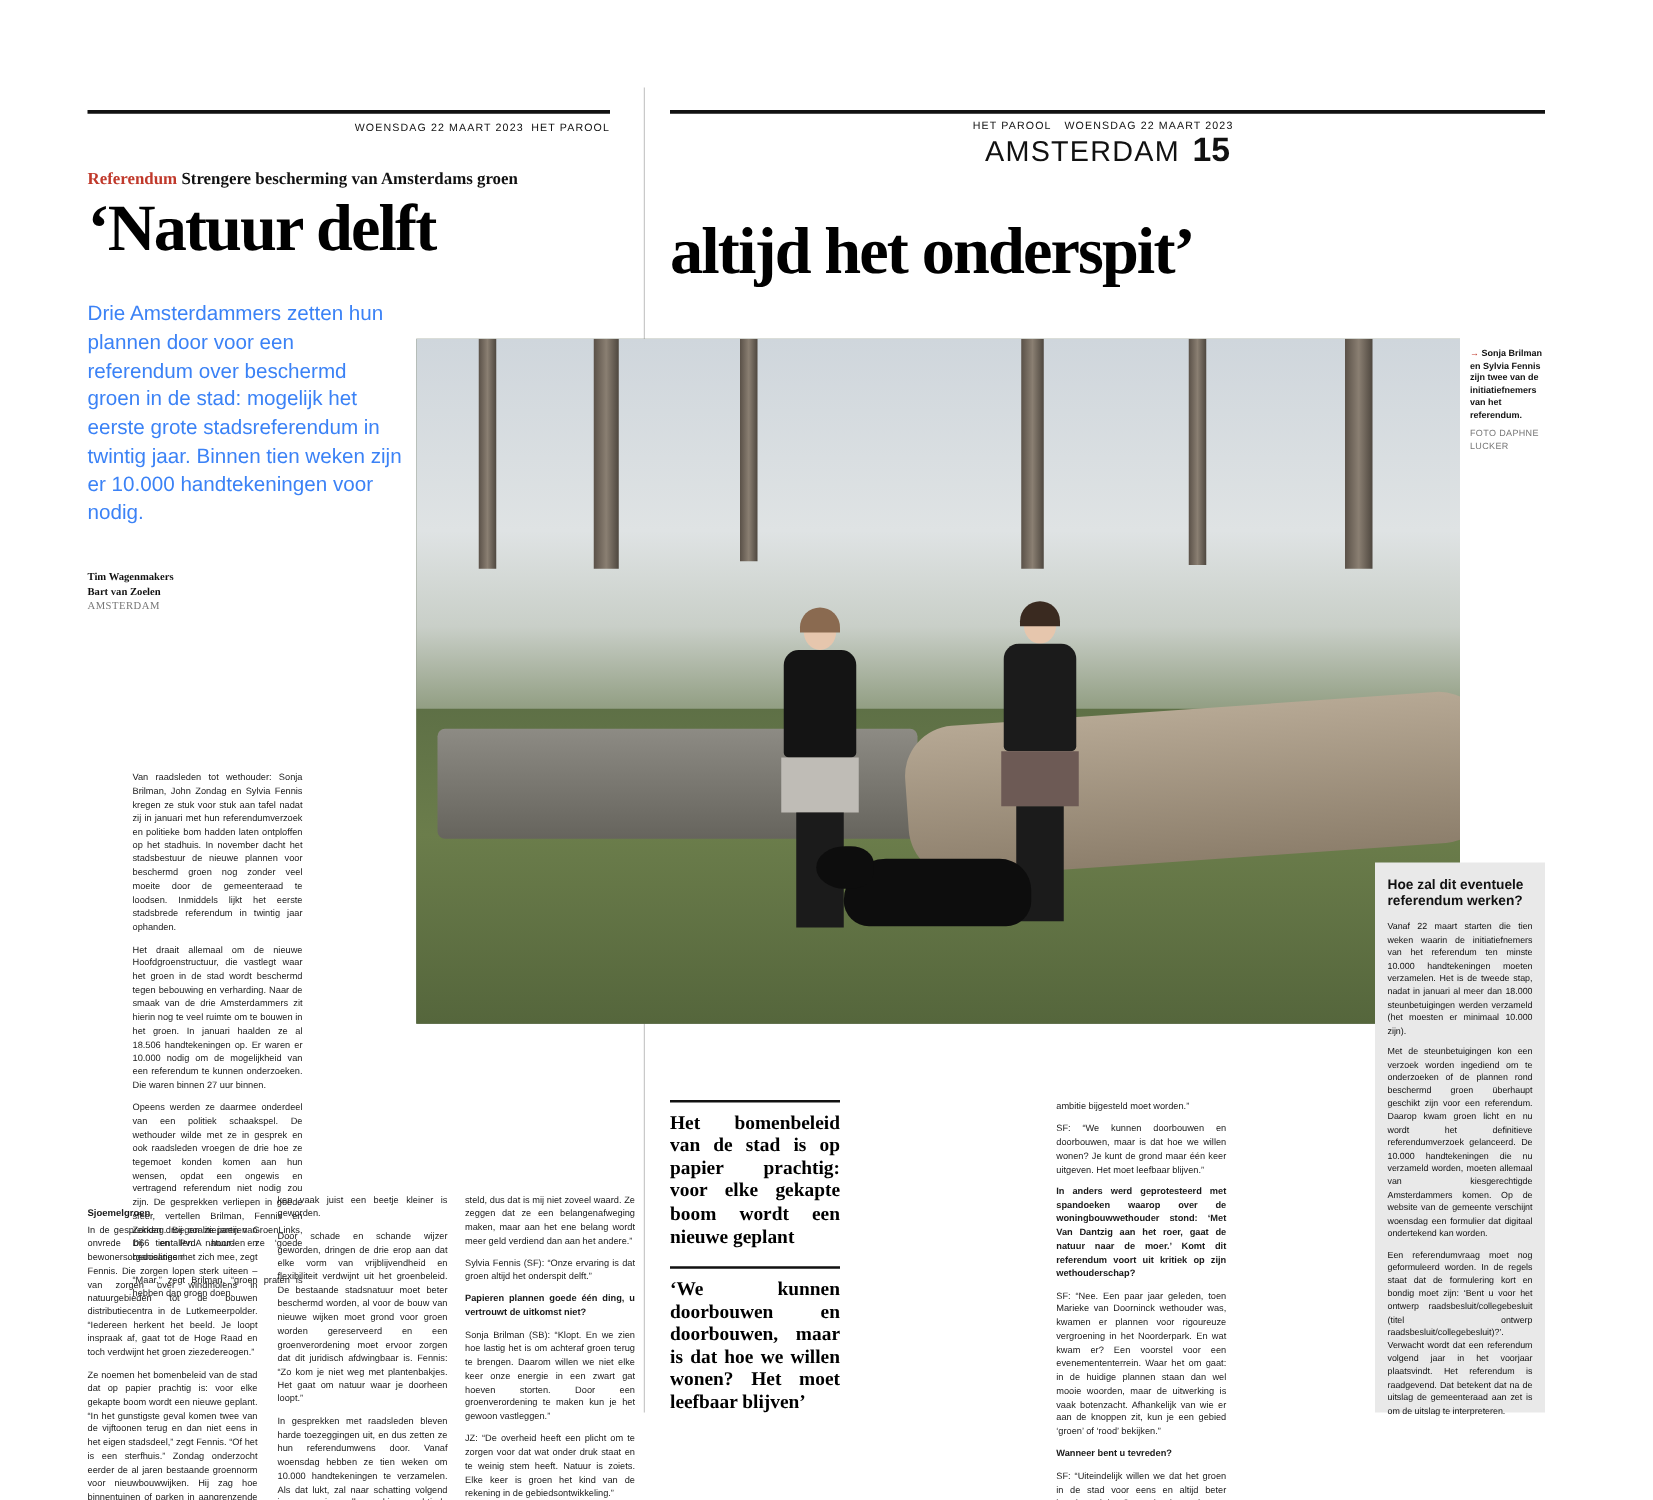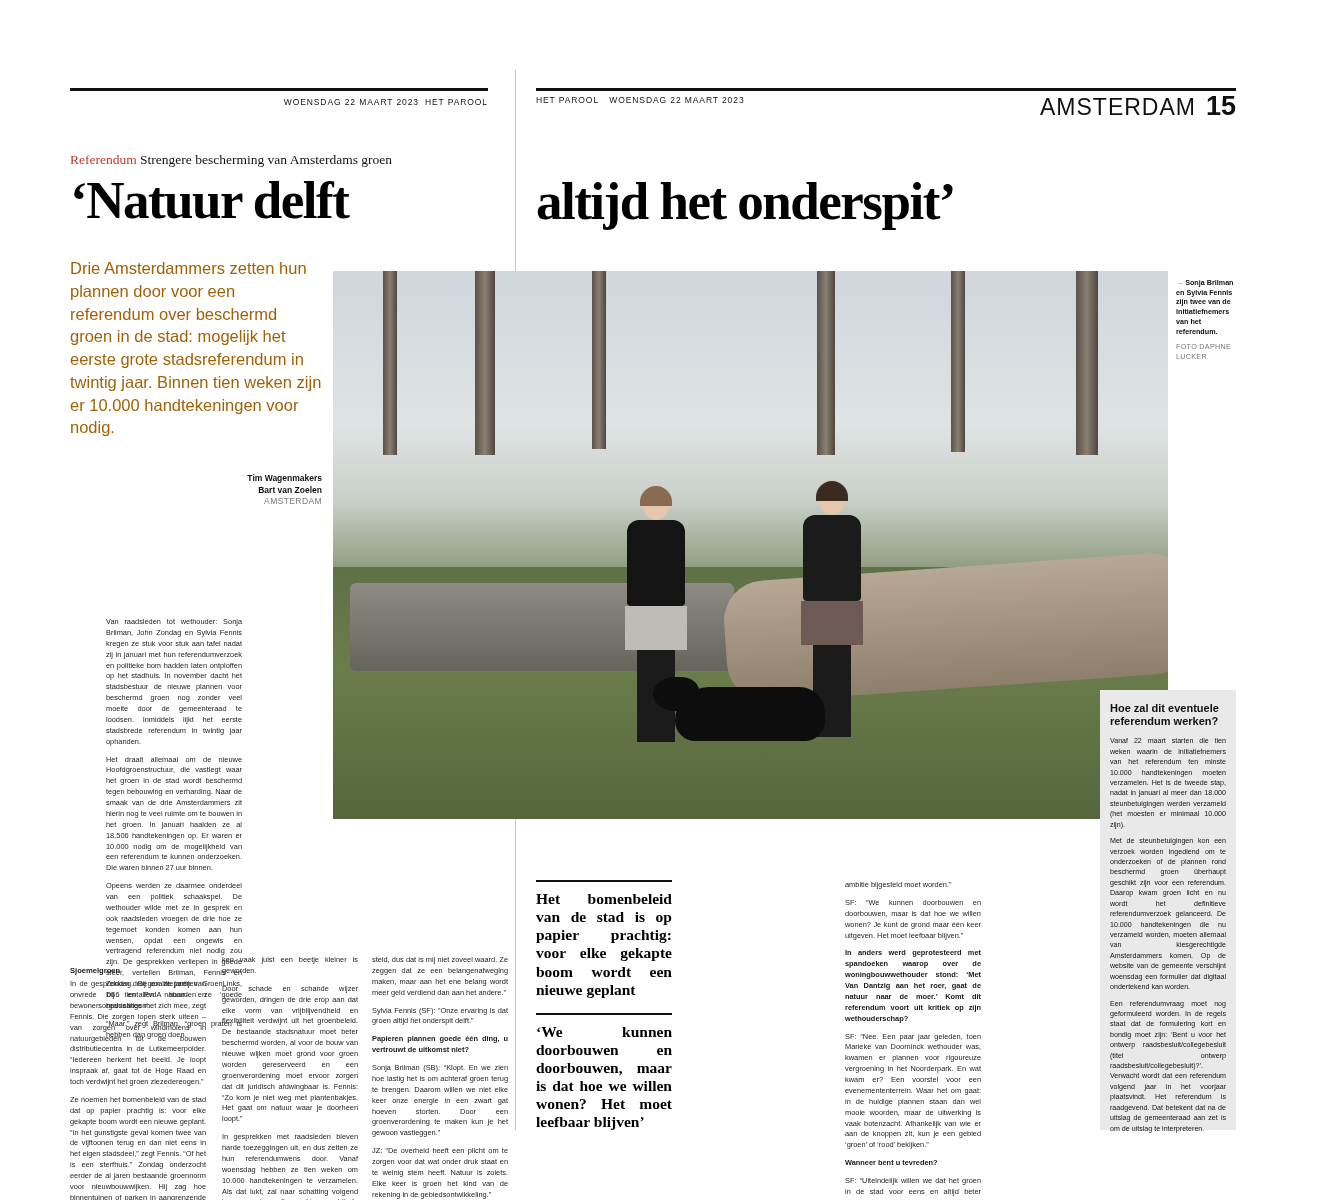--- a/index.html
+++ b/index.html
@@ -20,35 +20,35 @@
   .rule-top{height:3px;background:#111;width:418px;}
   .folio{
     display:flex;justify-content:flex-end;align-items:center;
     font-family:"Liberation Sans",sans-serif;font-size:8.5px;letter-spacing:.9px;
     color:#111;height:22px;text-transform:uppercase;
   }
   .folio span{margin-left:6px;}
 
   .kicker{
     font-family:"Liberation Serif",serif;
-    font-size:13.5px;font-weight:normal;margin-top:39px;
+    font-size:13.5px;font-weight:bold;margin-top:22px;
   }
   .kicker .ref{color:#c0392b;}
   .headline{
     font-family:"Liberation Serif",serif;
     font-weight:bold;font-size:53px;line-height:1.0;
     letter-spacing:-1.5px;margin-top:6px;color:#000;
   }
   .standfirst{
     font-family:"Liberation Sans",sans-serif;
-    font-size:16.5px;line-height:1.38;margin-top:30px;width:252px;color:#a16207;
+    font-size:16.5px;line-height:1.38;margin-top:30px;width:252px;color:#3b82f6;
   }
   .byline{
-    font-family:Liberation Sans, sans-serif;
-    font-size:8.5px;line-height:1.35;margin-top:34px;width:252px;text-align:right;
+    font-family:Liberation Serif, serif;
+    font-size:8.5px;line-height:1.35;margin-top:34px;width:252px;
   }
   .byline b{display:block;}
   .byline .city{color:#777;letter-spacing:.4px;}
 
   
   .bodycol{
     font-family:"Liberation Sans",sans-serif;
     font-size:7.4px;line-height:1.47;text-align:justify;color:#1a1a1a;
   }
   .bodycol p{margin:0 0 7px 0;}
@@ -59,21 +59,21 @@
   .col-a2{position:absolute;left:70px;top:955px;width:136px;height:175px;}
   .col-b{position:absolute;left:222px;top:955px;width:136px;height:175px;}
   .col-c{position:absolute;left:372px;top:955px;width:136px;height:175px;}
 
   .boldpara{font-weight:bold;}
 
   
   .right{position:absolute;left:536px;top:88px;width:700px;}
   .rule-top-r{height:3px;background:#111;width:700px;}
   .folio-r{
-    display:flex;justify-content:space-between;height:40px;
+    display:flex;justify-content:space-between;align-items:center;height:40px;flex-direction:column;
   }
   .folio-r .left-meta{
     font-family:"Liberation Sans",sans-serif;font-size:8.5px;letter-spacing:.9px;
     text-transform:uppercase;padding-top:4px;
   }
   .folio-r .left-meta span{margin-right:7px;}
   .section{
     font-family:"Liberation Sans",sans-serif;
     font-size:23px;letter-spacing:1px;font-weight:400;color:#111;
   }

